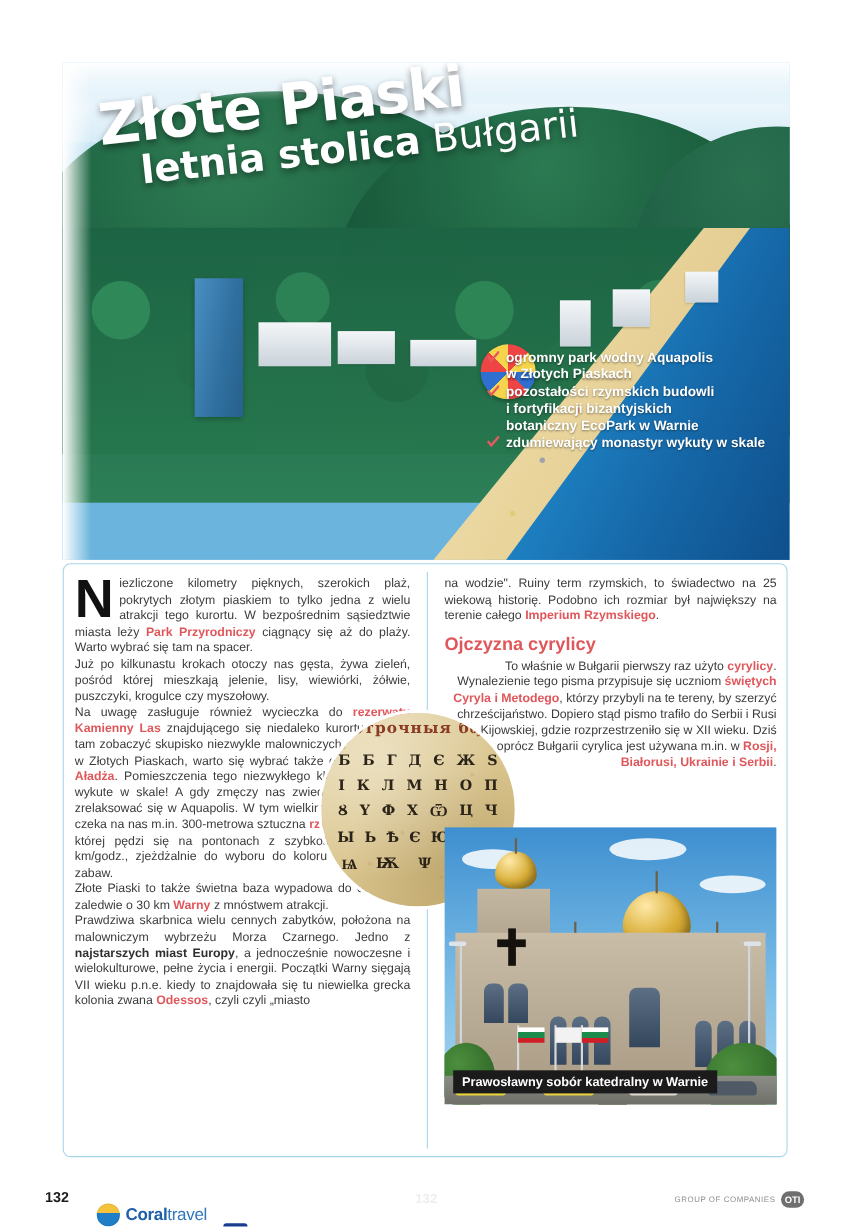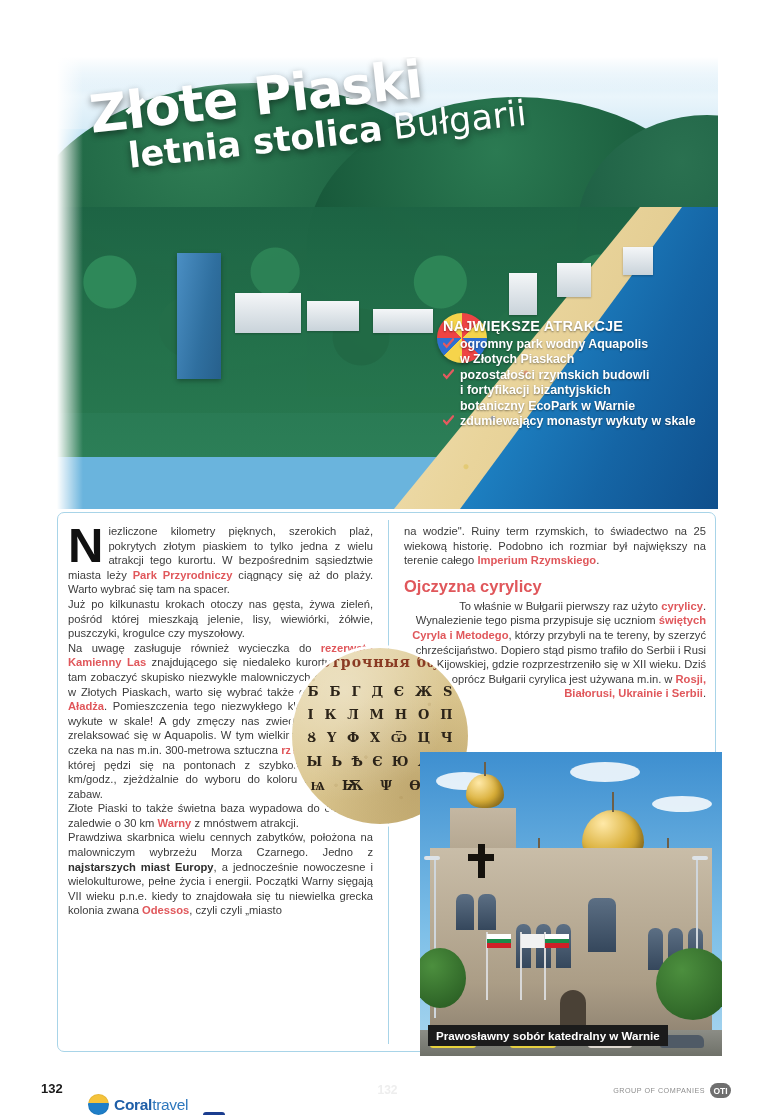--- a/index.html
+++ b/index.html
@@ -118,21 +118,21 @@
       radial-gradient(circle at 62% 85%, rgba(150,120,60,.28) 0 1.5px, transparent 2px),
       radial-gradient(circle at 25% 78%, rgba(150,120,60,.28) 0 1.5px, transparent 2px);}
   .cyrHead{position:absolute;left:0;top:6px;width:100%;text-align:center;
     font-family:"DejaVu Serif",serif;font-size:14px;color:#8a3b23;font-weight:bold;
     letter-spacing:1px;}
   .cyrRows{position:absolute;left:10px;top:36px;right:10px;
     font-family:"DejaVu Serif",serif;color:#2b2318;font-size:13px;font-weight:bold;}
   .cyrRow{display:flex;justify-content:space-around;margin-bottom:8px;}
 
   
-  .cath{position:absolute;left:420px;top:752px;width:302px;height:304px;overflow:hidden;}
+  .cath{position:absolute;left:404px;top:752px;width:302px;height:252px;overflow:hidden;}
   .cathSky{position:absolute;inset:0;background:linear-gradient(#3e8fd0,#7fc0e8 60%,#a9d6ef);}
   .cloud{position:absolute;background:rgba(255,255,255,.85);border-radius:50%;}
   .cbody{position:absolute;left:10px;top:96px;width:282px;height:194px;
     background:linear-gradient(#c9bda8,#ab9d86 70%,#8d8170);}
   .cwing{position:absolute;background:linear-gradient(#c4b7a2,#a1937c);}
   .dome{position:absolute;border-radius:50% 50% 44% 44%/62% 62% 38% 38%;
     background:radial-gradient(ellipse at 34% 26%,#ffe9a8,#d8ad36 55%,#a37d1c);
     box-shadow:inset -4px -3px 6px rgba(0,0,0,.25);}
   .spire{position:absolute;width:2px;background:#6d5f48;}
   .cross{position:absolute;width:26px;height:34px;}
@@ -201,21 +201,20 @@
 
     <div class="heroFadeTop"></div>
     <div class="heroFadeL"></div>
 
     <div class="titleWrap">
       <div class="t1">Złote Piaski</div>
       <div class="t2"><span>letnia stolica</span><span class="light"> Bułgarii</span></div>
     </div>
 
     <div class="attr">
-      <div class="attrTitle">NAJWIĘKSZE ATRAKCJE</div>
       <ul class="attrList" id="attrList">
           <li><span class="chk"><svg viewBox="0 0 12 12" width="11" height="11">
                 <path d="M1 6.2 L4 9.6 L11 1.4" stroke="#e45a5f" stroke-width="2.4" fill="none" stroke-linecap="round"></path>
               </svg></span><span>ogromny park wodny Aquapolis</span></li>
           <li class="cont">w Złotych Piaskach</li>
           <li><span class="chk"><svg viewBox="0 0 12 12" width="11" height="11">
                 <path d="M1 6.2 L4 9.6 L11 1.4" stroke="#e45a5f" stroke-width="2.4" fill="none" stroke-linecap="round"></path>
               </svg></span><span>pozostałości rzymskich budowli</span></li>
           <li class="cont">i fortyfikacji bizantyjskich</li>
           <li class="cont">botaniczny EcoPark w Warnie</li>

